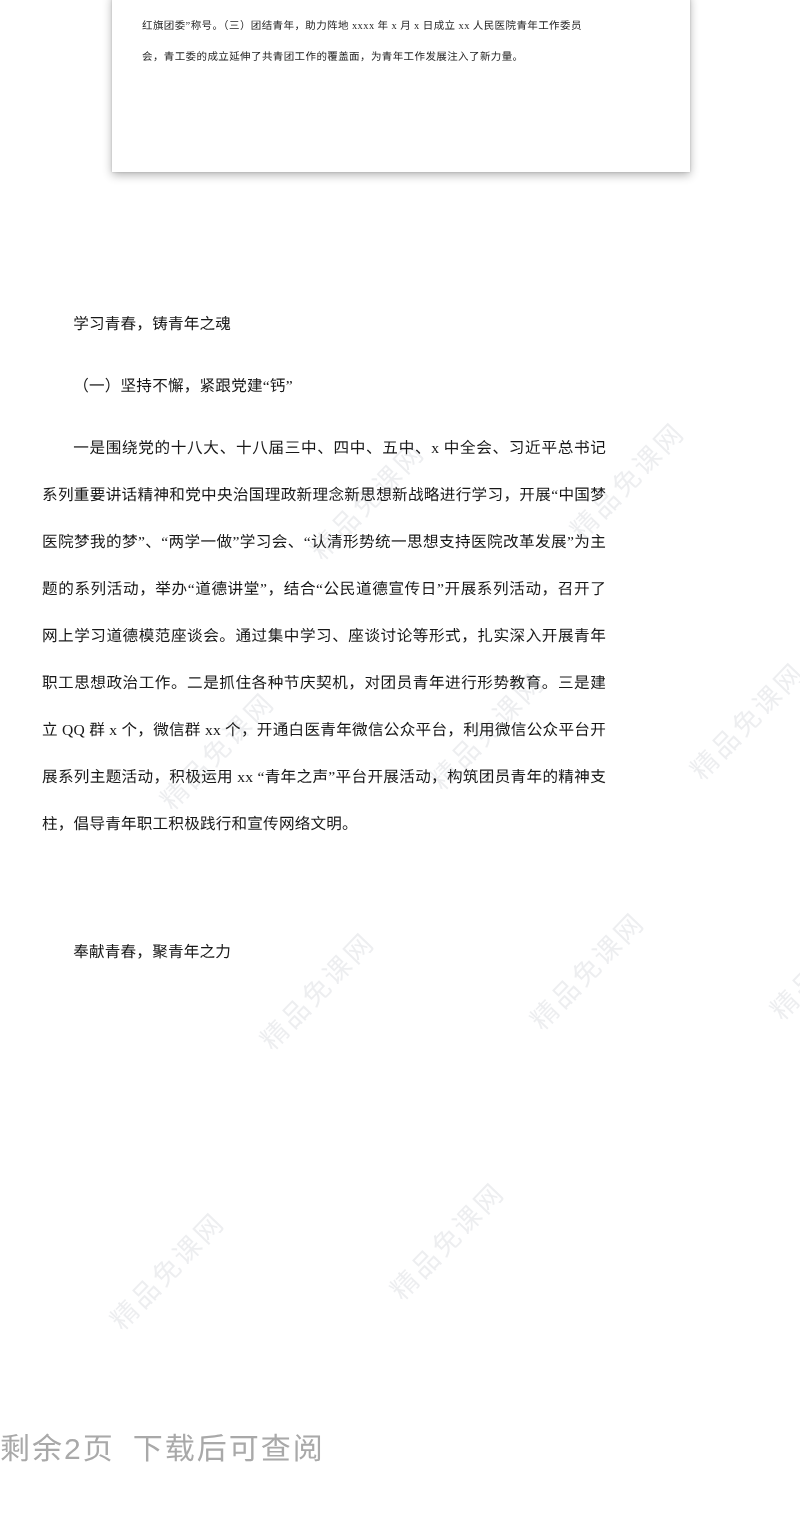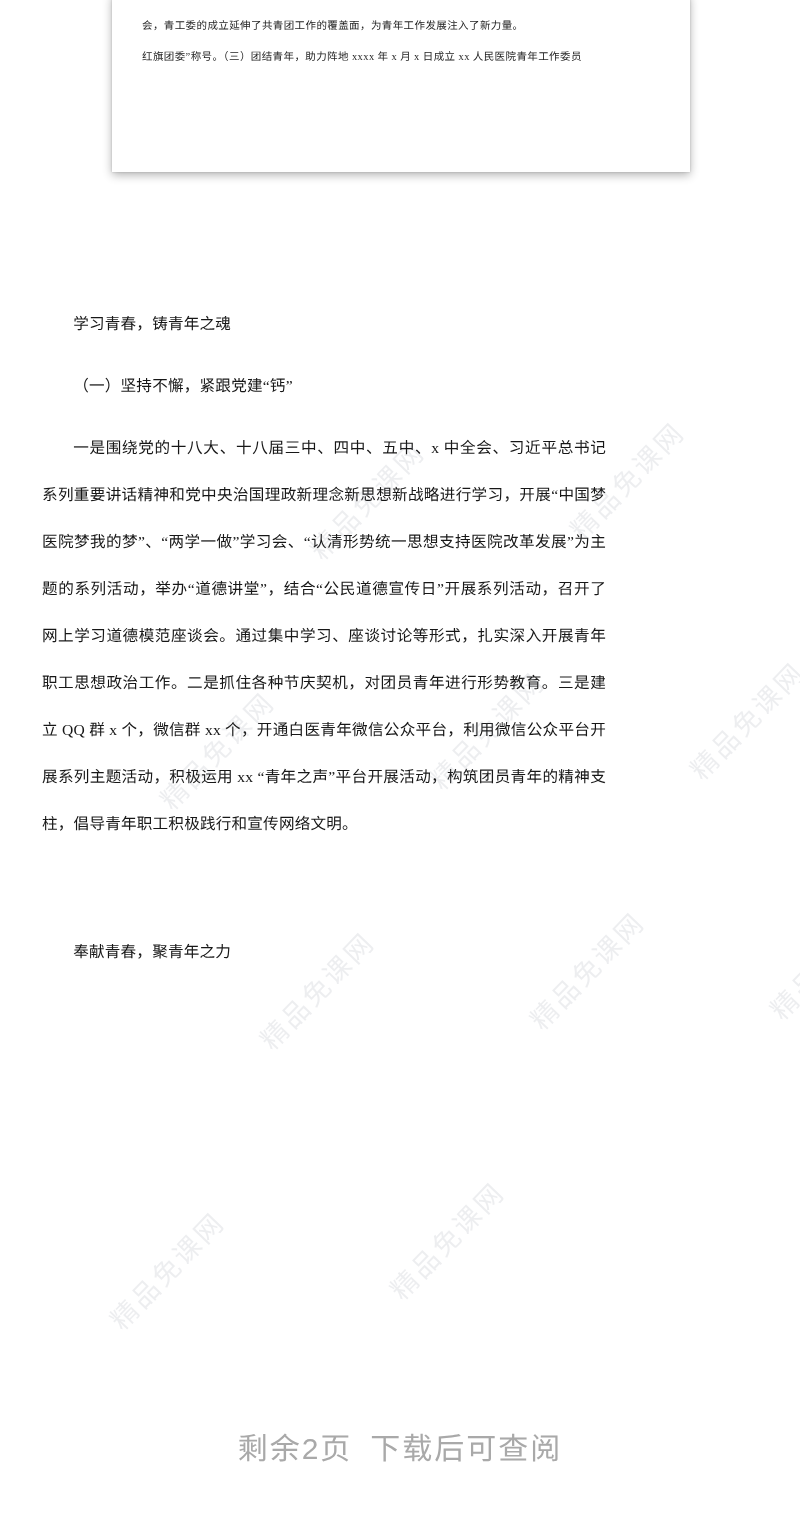--- a/index.html
+++ b/index.html
@@ -91,40 +91,40 @@
     white-space: nowrap;
     font-weight: 400;
   }
 
   
   .footer-prompt {
     position: absolute;
     left: 0;
     top: 1424px;
     width: 800px;
-    text-align: center;
+    text-align: left;
     z-index: 8;
   }
   .footer-prompt .fp-text {
     display: inline-block;
     font-size: 30px;
     color: #a9a9a9;
     letter-spacing: 2px;
     font-family: "Liberation Sans", "DejaVu Sans", sans-serif;
     font-weight: 400;
   }
   .fp-gap { display: inline-block; width: 18px; }
 </style>
 </head>
 <body>
 
 <div class="page-card-top">
   <div class="card-inner">
+    <div class="card-line">红旗团委”称号。（三）团结青年，助力阵地 xxxx 年 x 月 x 日成立 xx 人民医院青年工作委员</div>
     <div class="card-line">会，青工委的成立延伸了共青团工作的覆盖面，为青年工作发展注入了新力量。</div>
-    <div class="card-line">红旗团委”称号。（三）团结青年，助力阵地 xxxx 年 x 月 x 日成立 xx 人民医院青年工作委员</div>
   </div>
 </div>
 
 <div class="doc-body">
 
   <p class="para heading">学习青春，铸青年之魂</p>
   <div class="spacer-sm"></div>
 
   <p class="para heading">（一）坚持不懈，紧跟党建“钙”</p>
   <div class="spacer-sm"></div>

